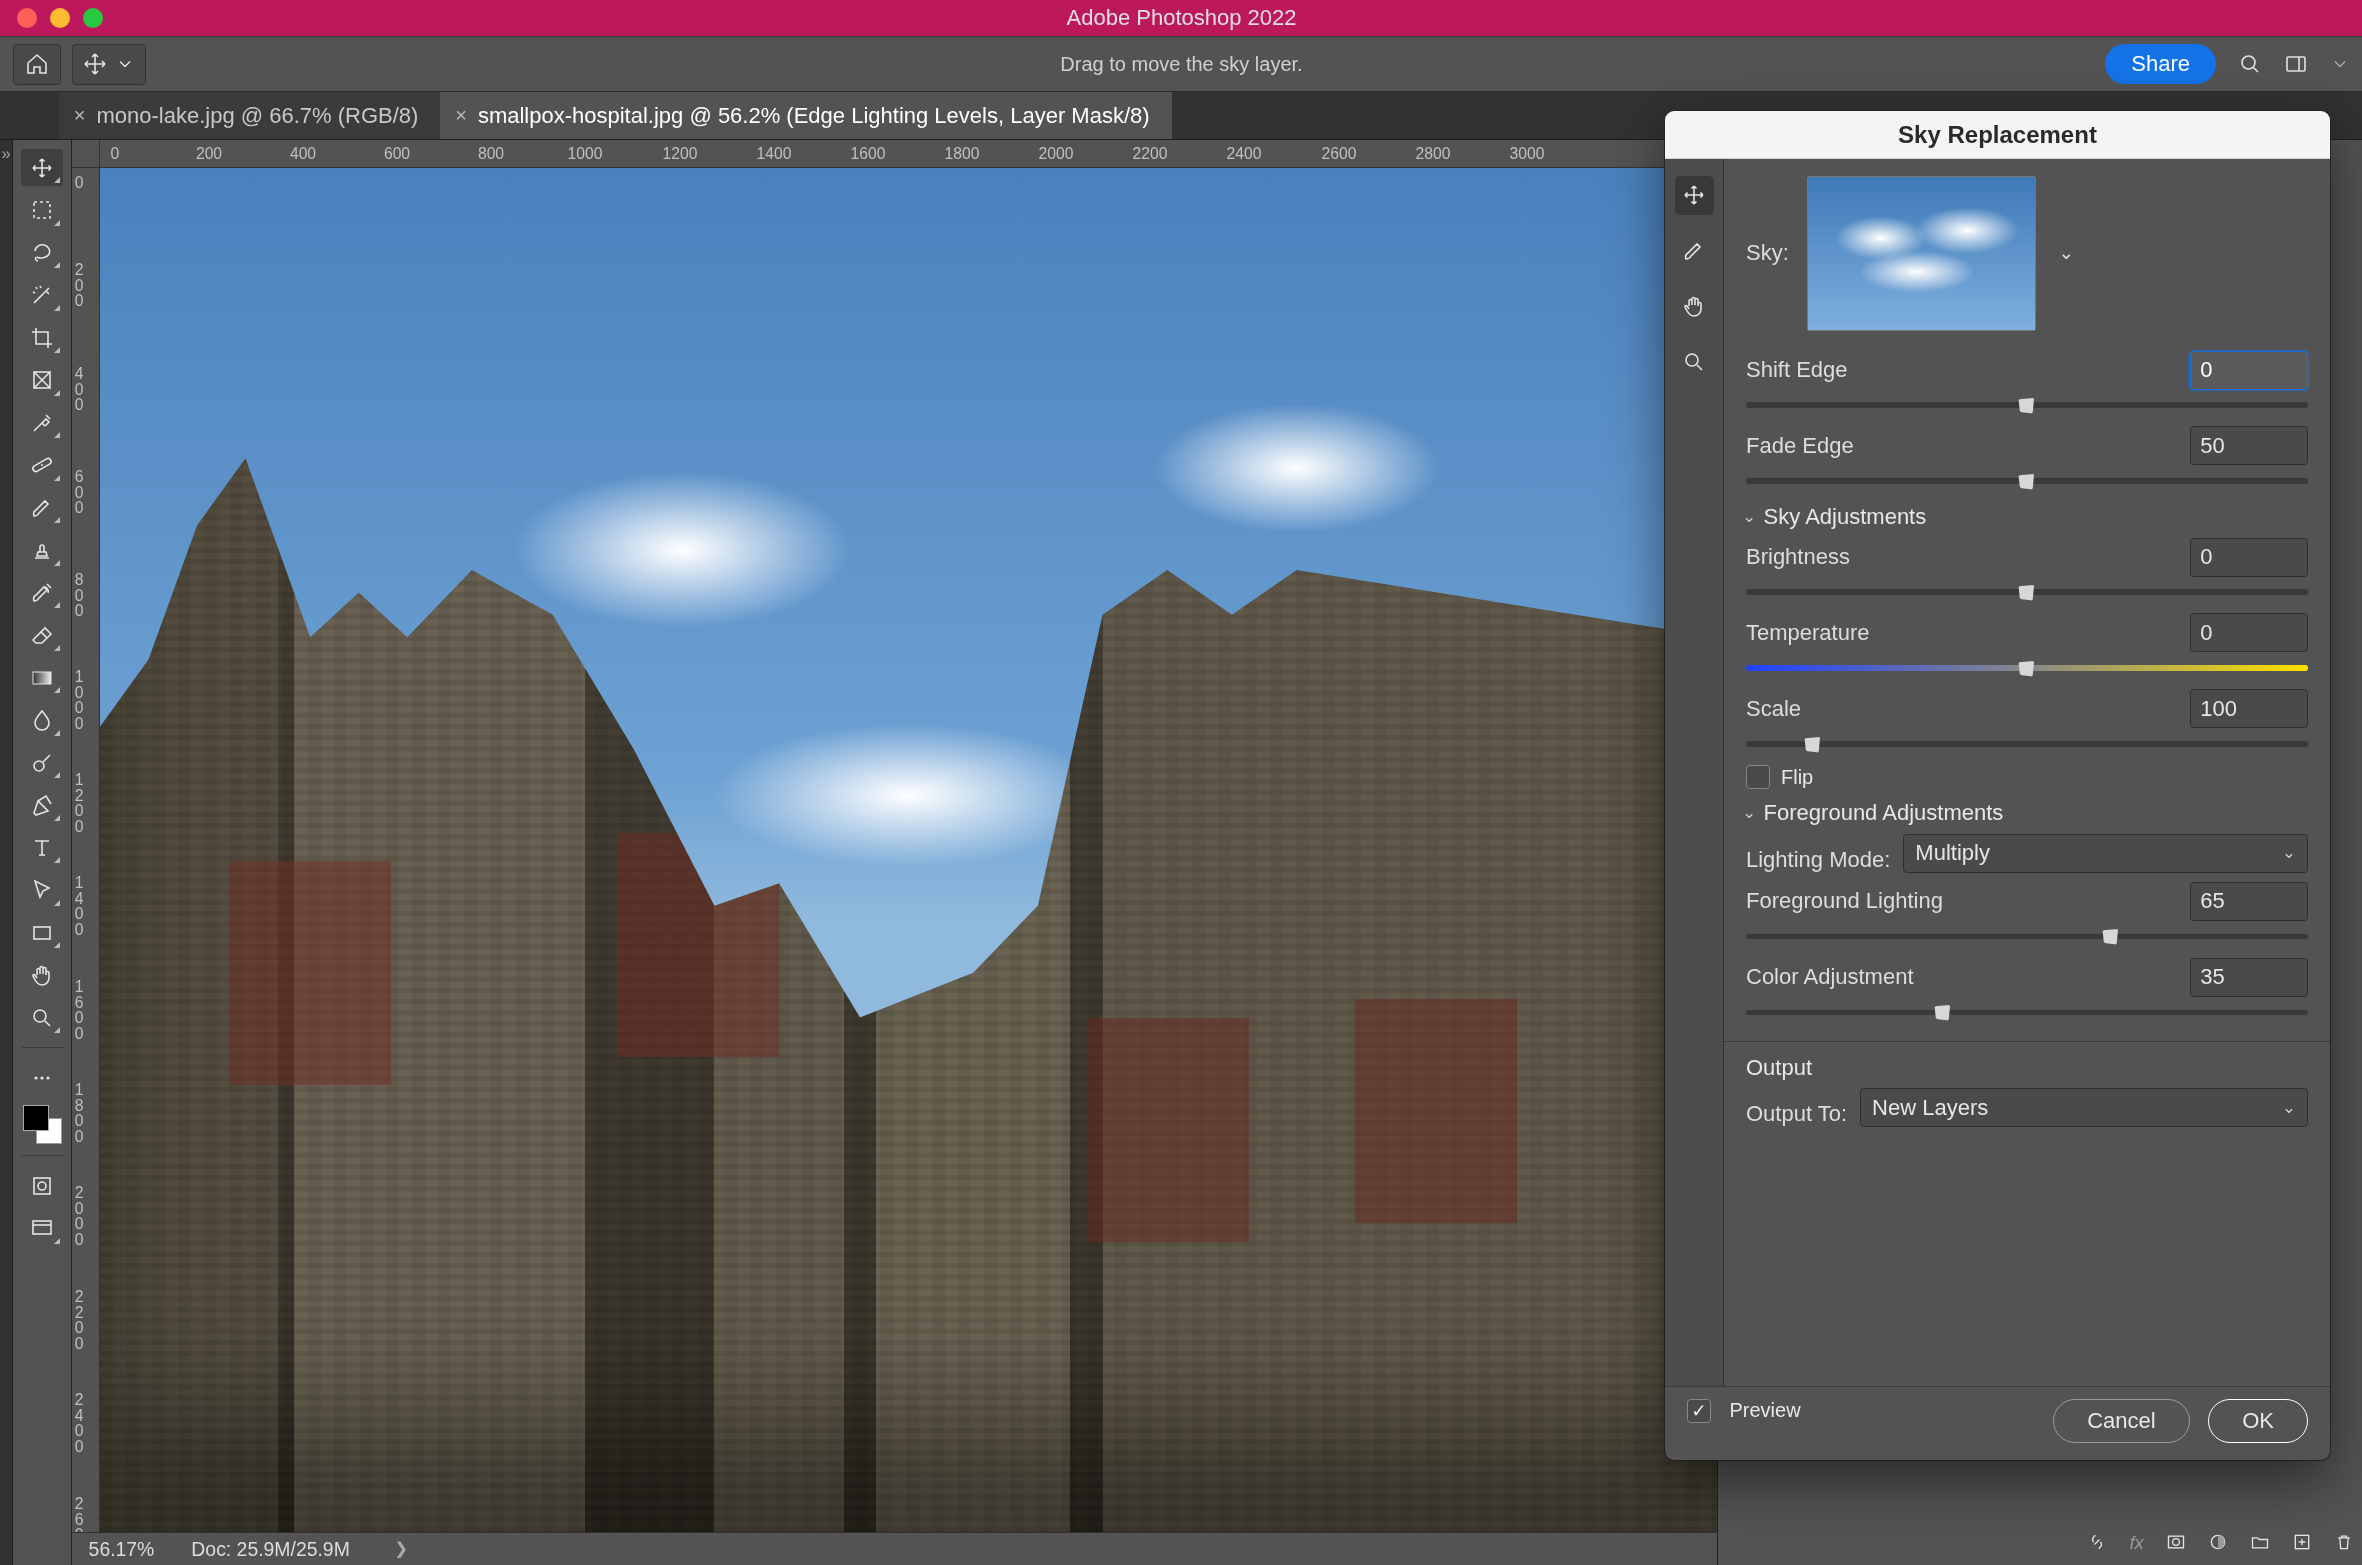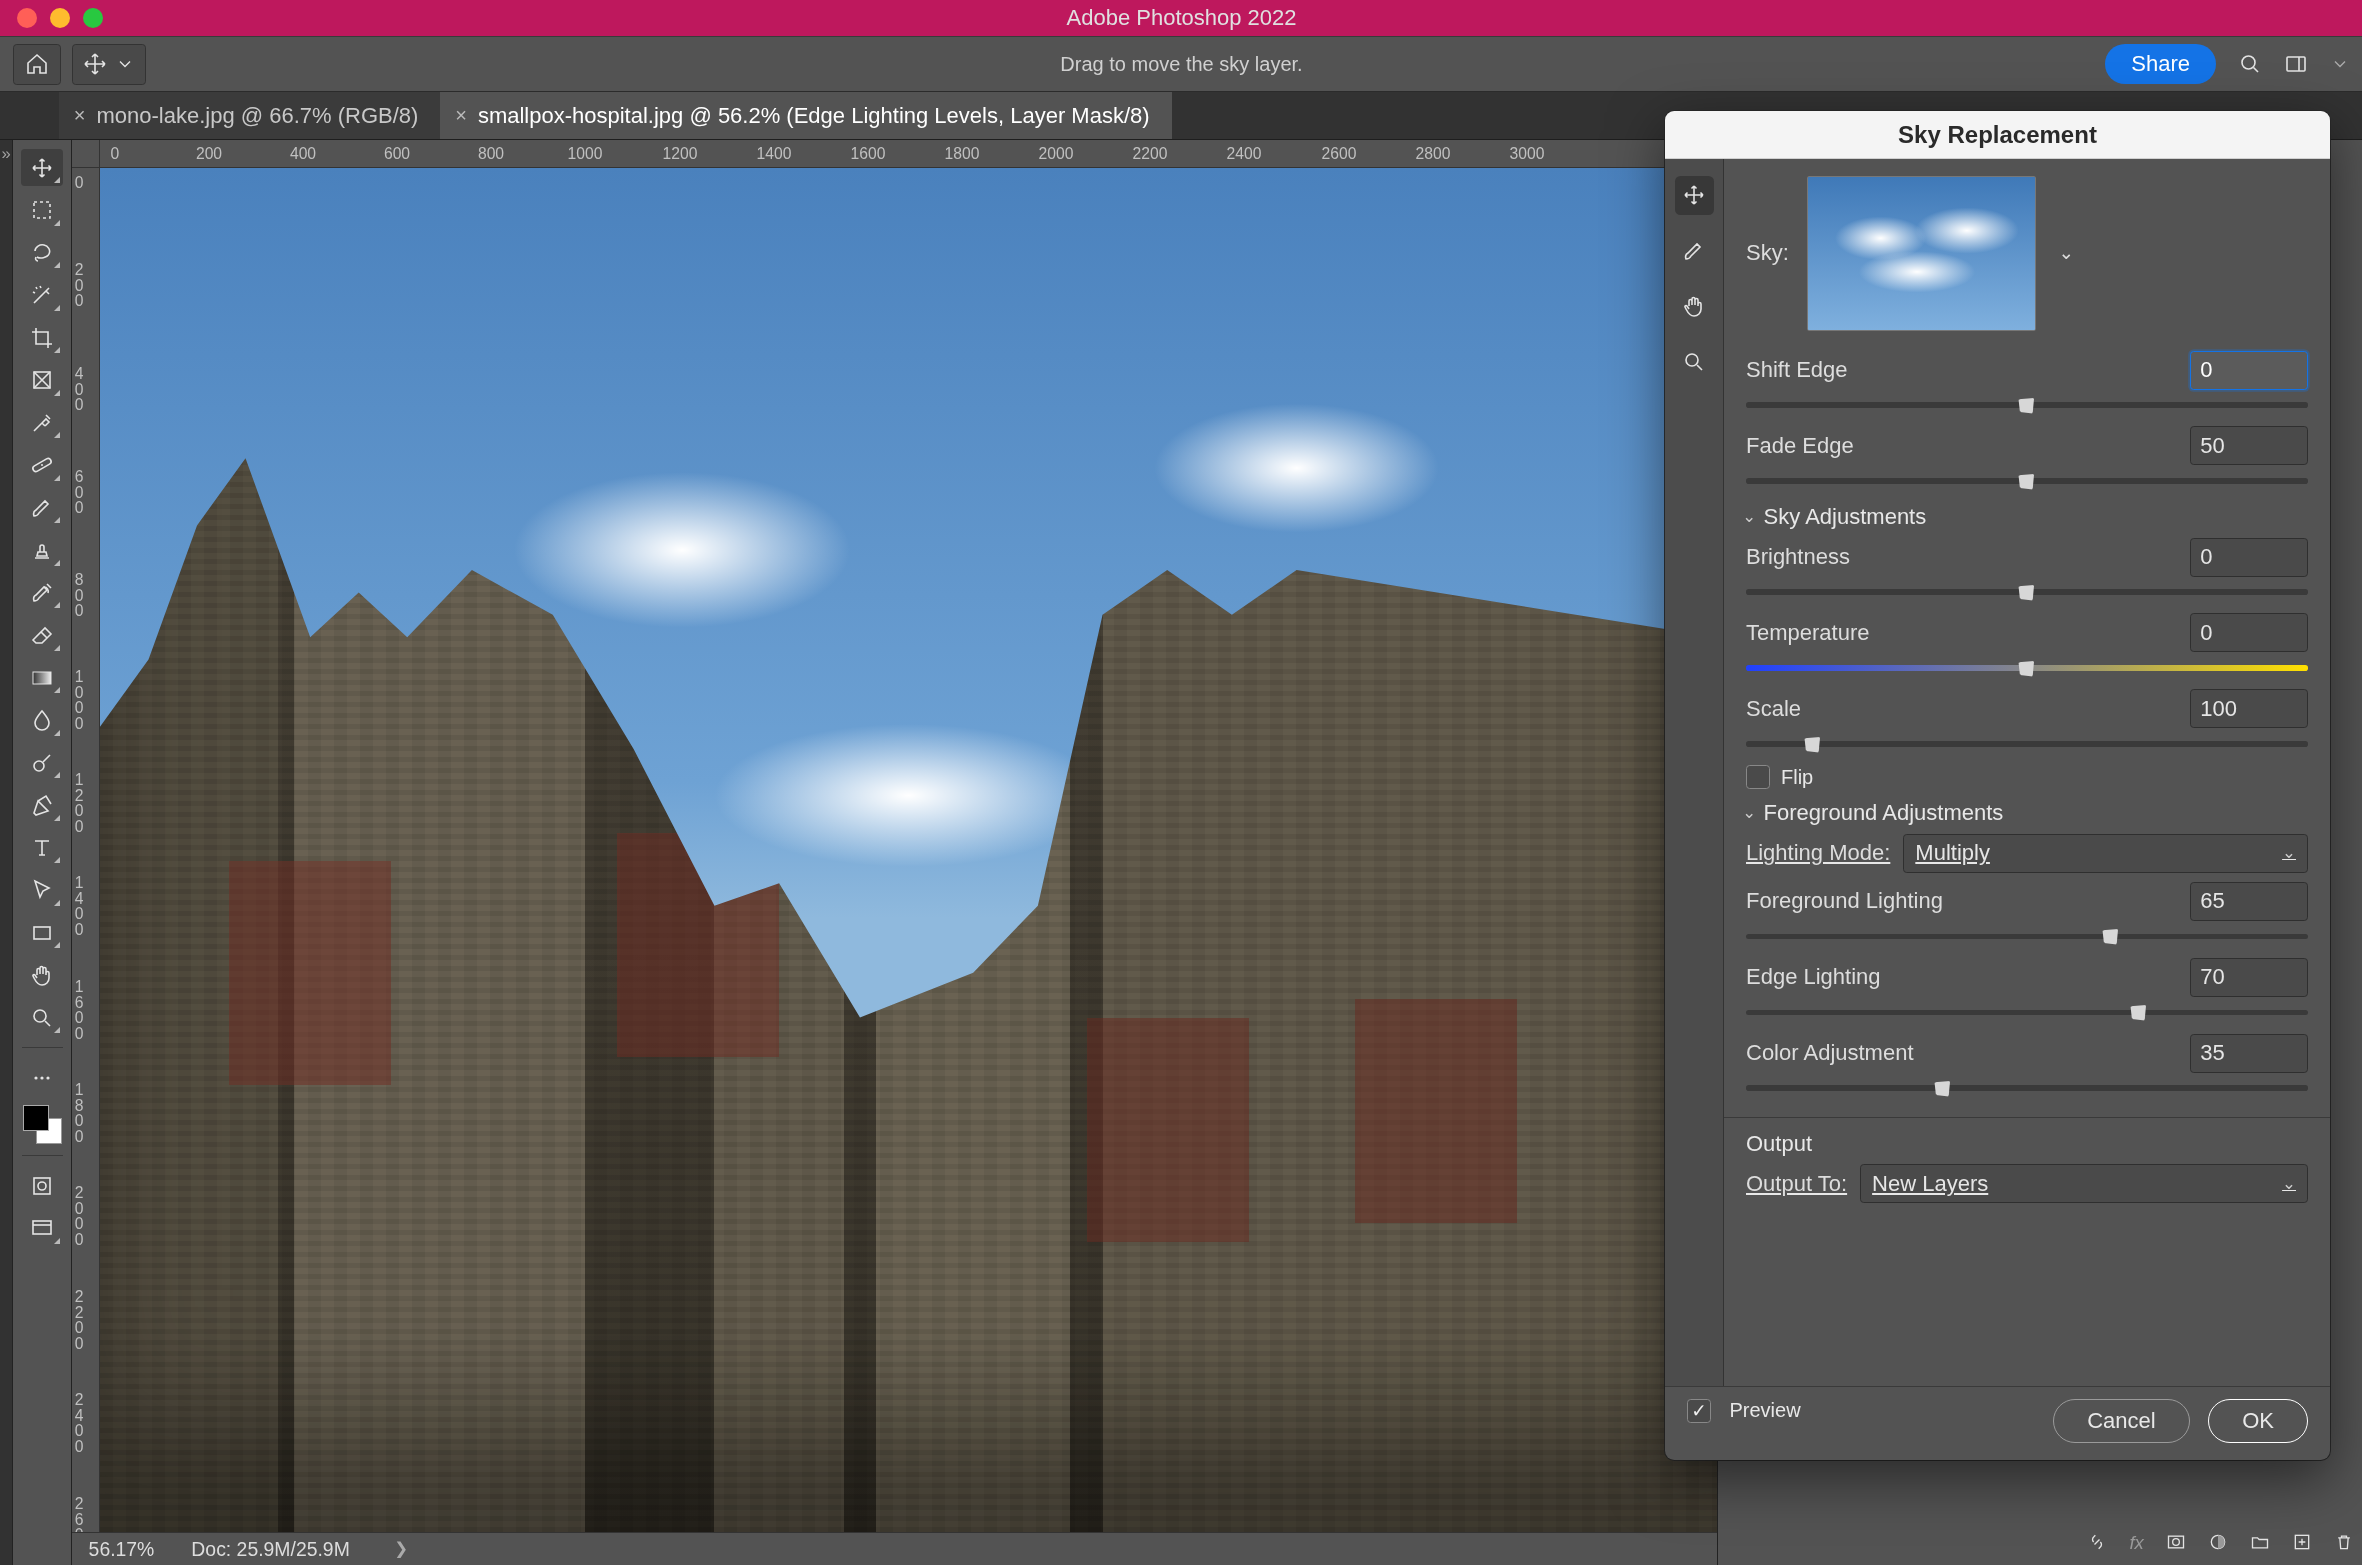--- a/index.html
+++ b/index.html
@@ -259,21 +259,21 @@
   }
   .section-h .caret { font-size:16.6px; color:#ccc; }
 
   .checkrow { display:flex; align-items:center; gap:11px; margin:9.2px 0 5.5px 0; }
   .chk {
     width:24px; height:24px; border:1.4px solid #888; border-radius:3.7px; background:#4a4a4a;
     display:inline-flex; align-items:center; justify-content:center;
   }
   .chk.checked::after { content:"✓"; color:#eee; font-size:18.5px; line-height:1; }
 
-  .selectwrap { display:flex; align-items:center; gap:13px; margin:5.5px 0 9.2px;text-decoration:underline; }
+  .selectwrap { display:flex; align-items:flex-end; gap:13px; margin:5.5px 0 9.2px; }
   .selectbox {
     flex:1; height:39px; background:#4a4a4a; border:0.9px solid #2f2f2f; border-radius:3.7px;
     display:flex; align-items:center; justify-content:space-between;
     padding:0 11px; color:#e6e6e6; font-size:22px;
   }
   .selectbox .dd { font-size:16.6px; color:#ccc; }
 
   .output-block {
     border-top:0.9px solid #3a3a3a; margin:16.6px -22px 0; padding:13px 22px 9.2px;
   }
@@ -752,30 +752,20 @@
         <div class="ctrl-row">
             <span class="lab">Foreground Lighting</span>
             <input class="valbox" value="65" style="">
           </div>
         <div class="slider">
             <div class="track"></div>
             <div class="thumb" style="left: 65%;"></div>
           </div>
       </div>
 
-      <div class="ctrl">
-        <div class="ctrl-row">
-            <span class="lab">Edge Lighting</span>
-            <input class="valbox" value="70" style="">
-          </div>
-        <div class="slider">
-            <div class="track"></div>
-            <div class="thumb" style="left: 70%;"></div>
-          </div>
-      </div>
 
       <div class="ctrl">
         <div class="ctrl-row">
             <span class="lab">Color Adjustment</span>
             <input class="valbox" value="35" style="">
           </div>
         <div class="slider">
             <div class="track"></div>
             <div class="thumb" style="left: 35%;"></div>
           </div>

